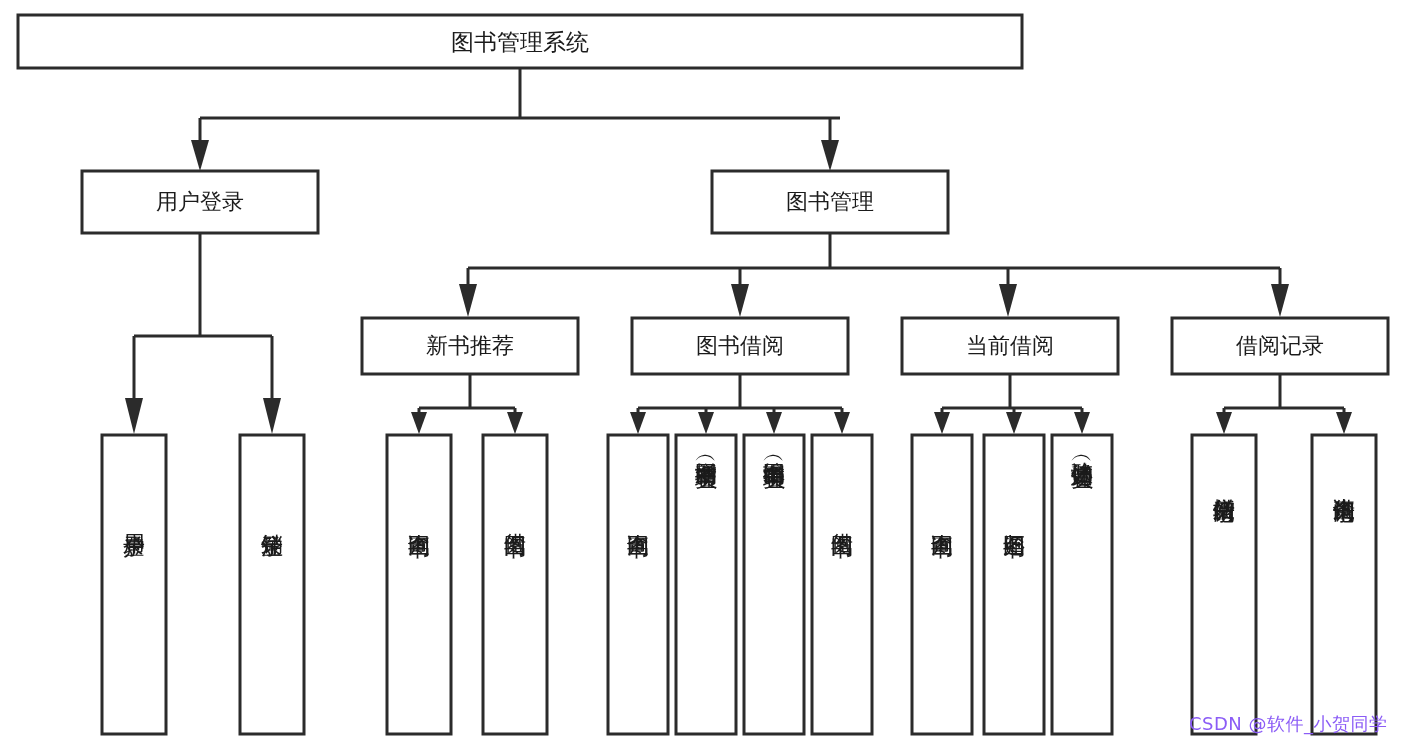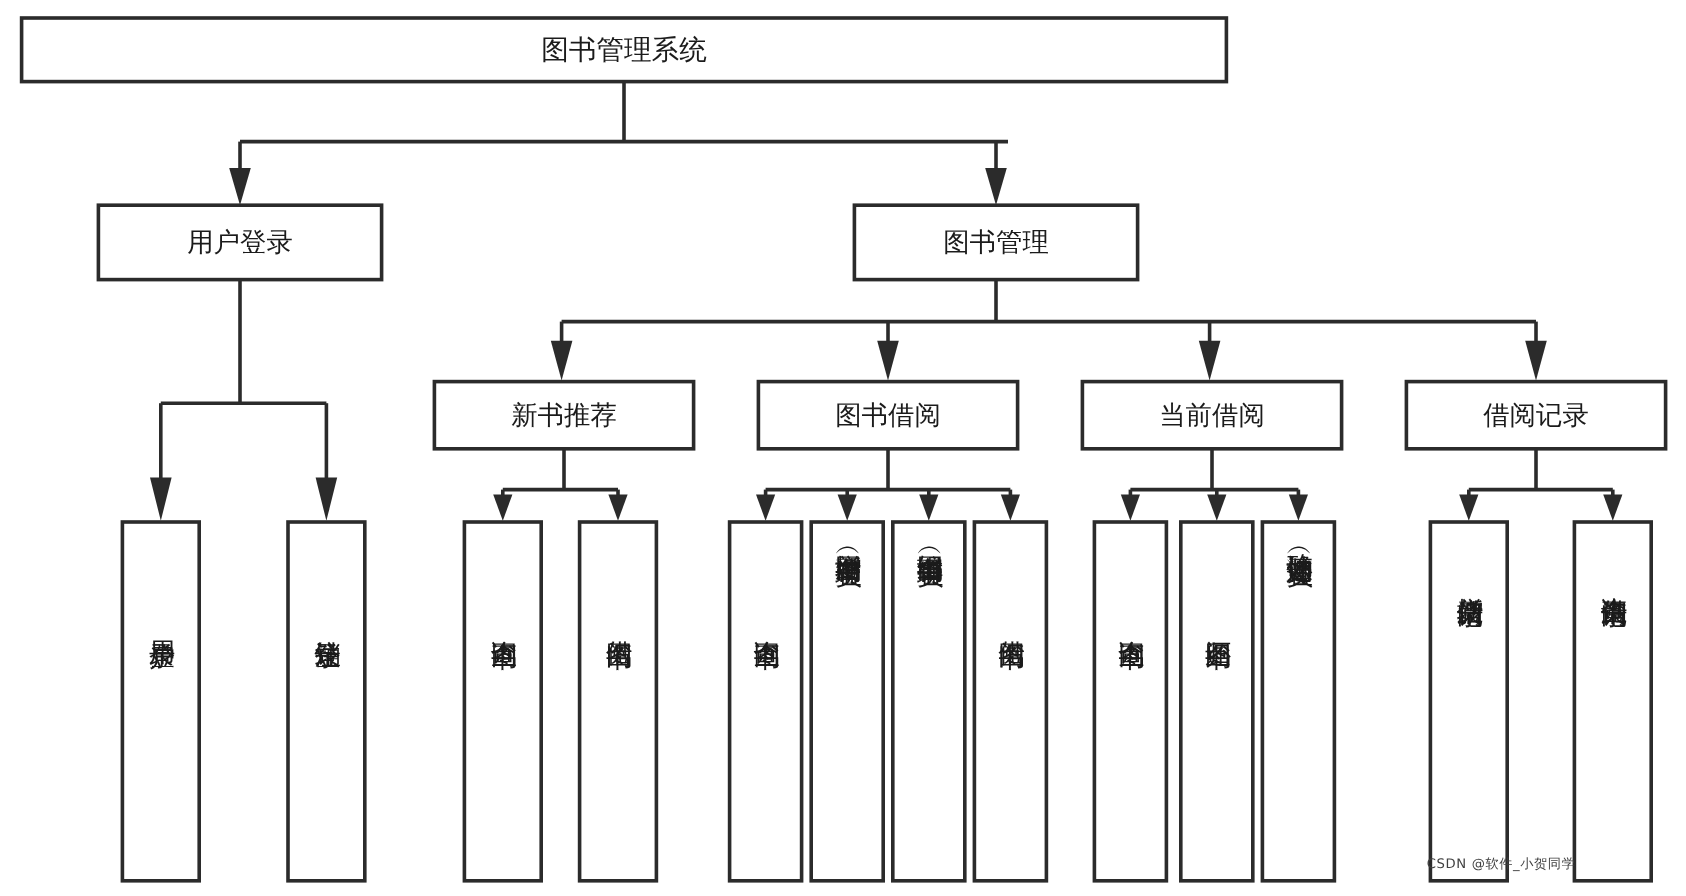--- a/index.html
+++ b/index.html
@@ -68,22 +68,22 @@
     white-space: nowrap;
     letter-spacing: 1px;
     pointer-events: none;
     text-align: center;
   }
   .watermark {
     position: absolute;
     left: 1189px;
     top: 712px;
     font-family: "DejaVu Sans", sans-serif;
-    font-size: 11px;
-    color: #404040;
+    font-size: 18px;
+    color: #8b5cf6;
     white-space: nowrap;
     letter-spacing: 0.5px;
   }
 </style>
 </head>
 <body>
 
 <div id="diagram-root">
 
   <svg class="diagram-svg" viewBox="0 0 1405 747">

